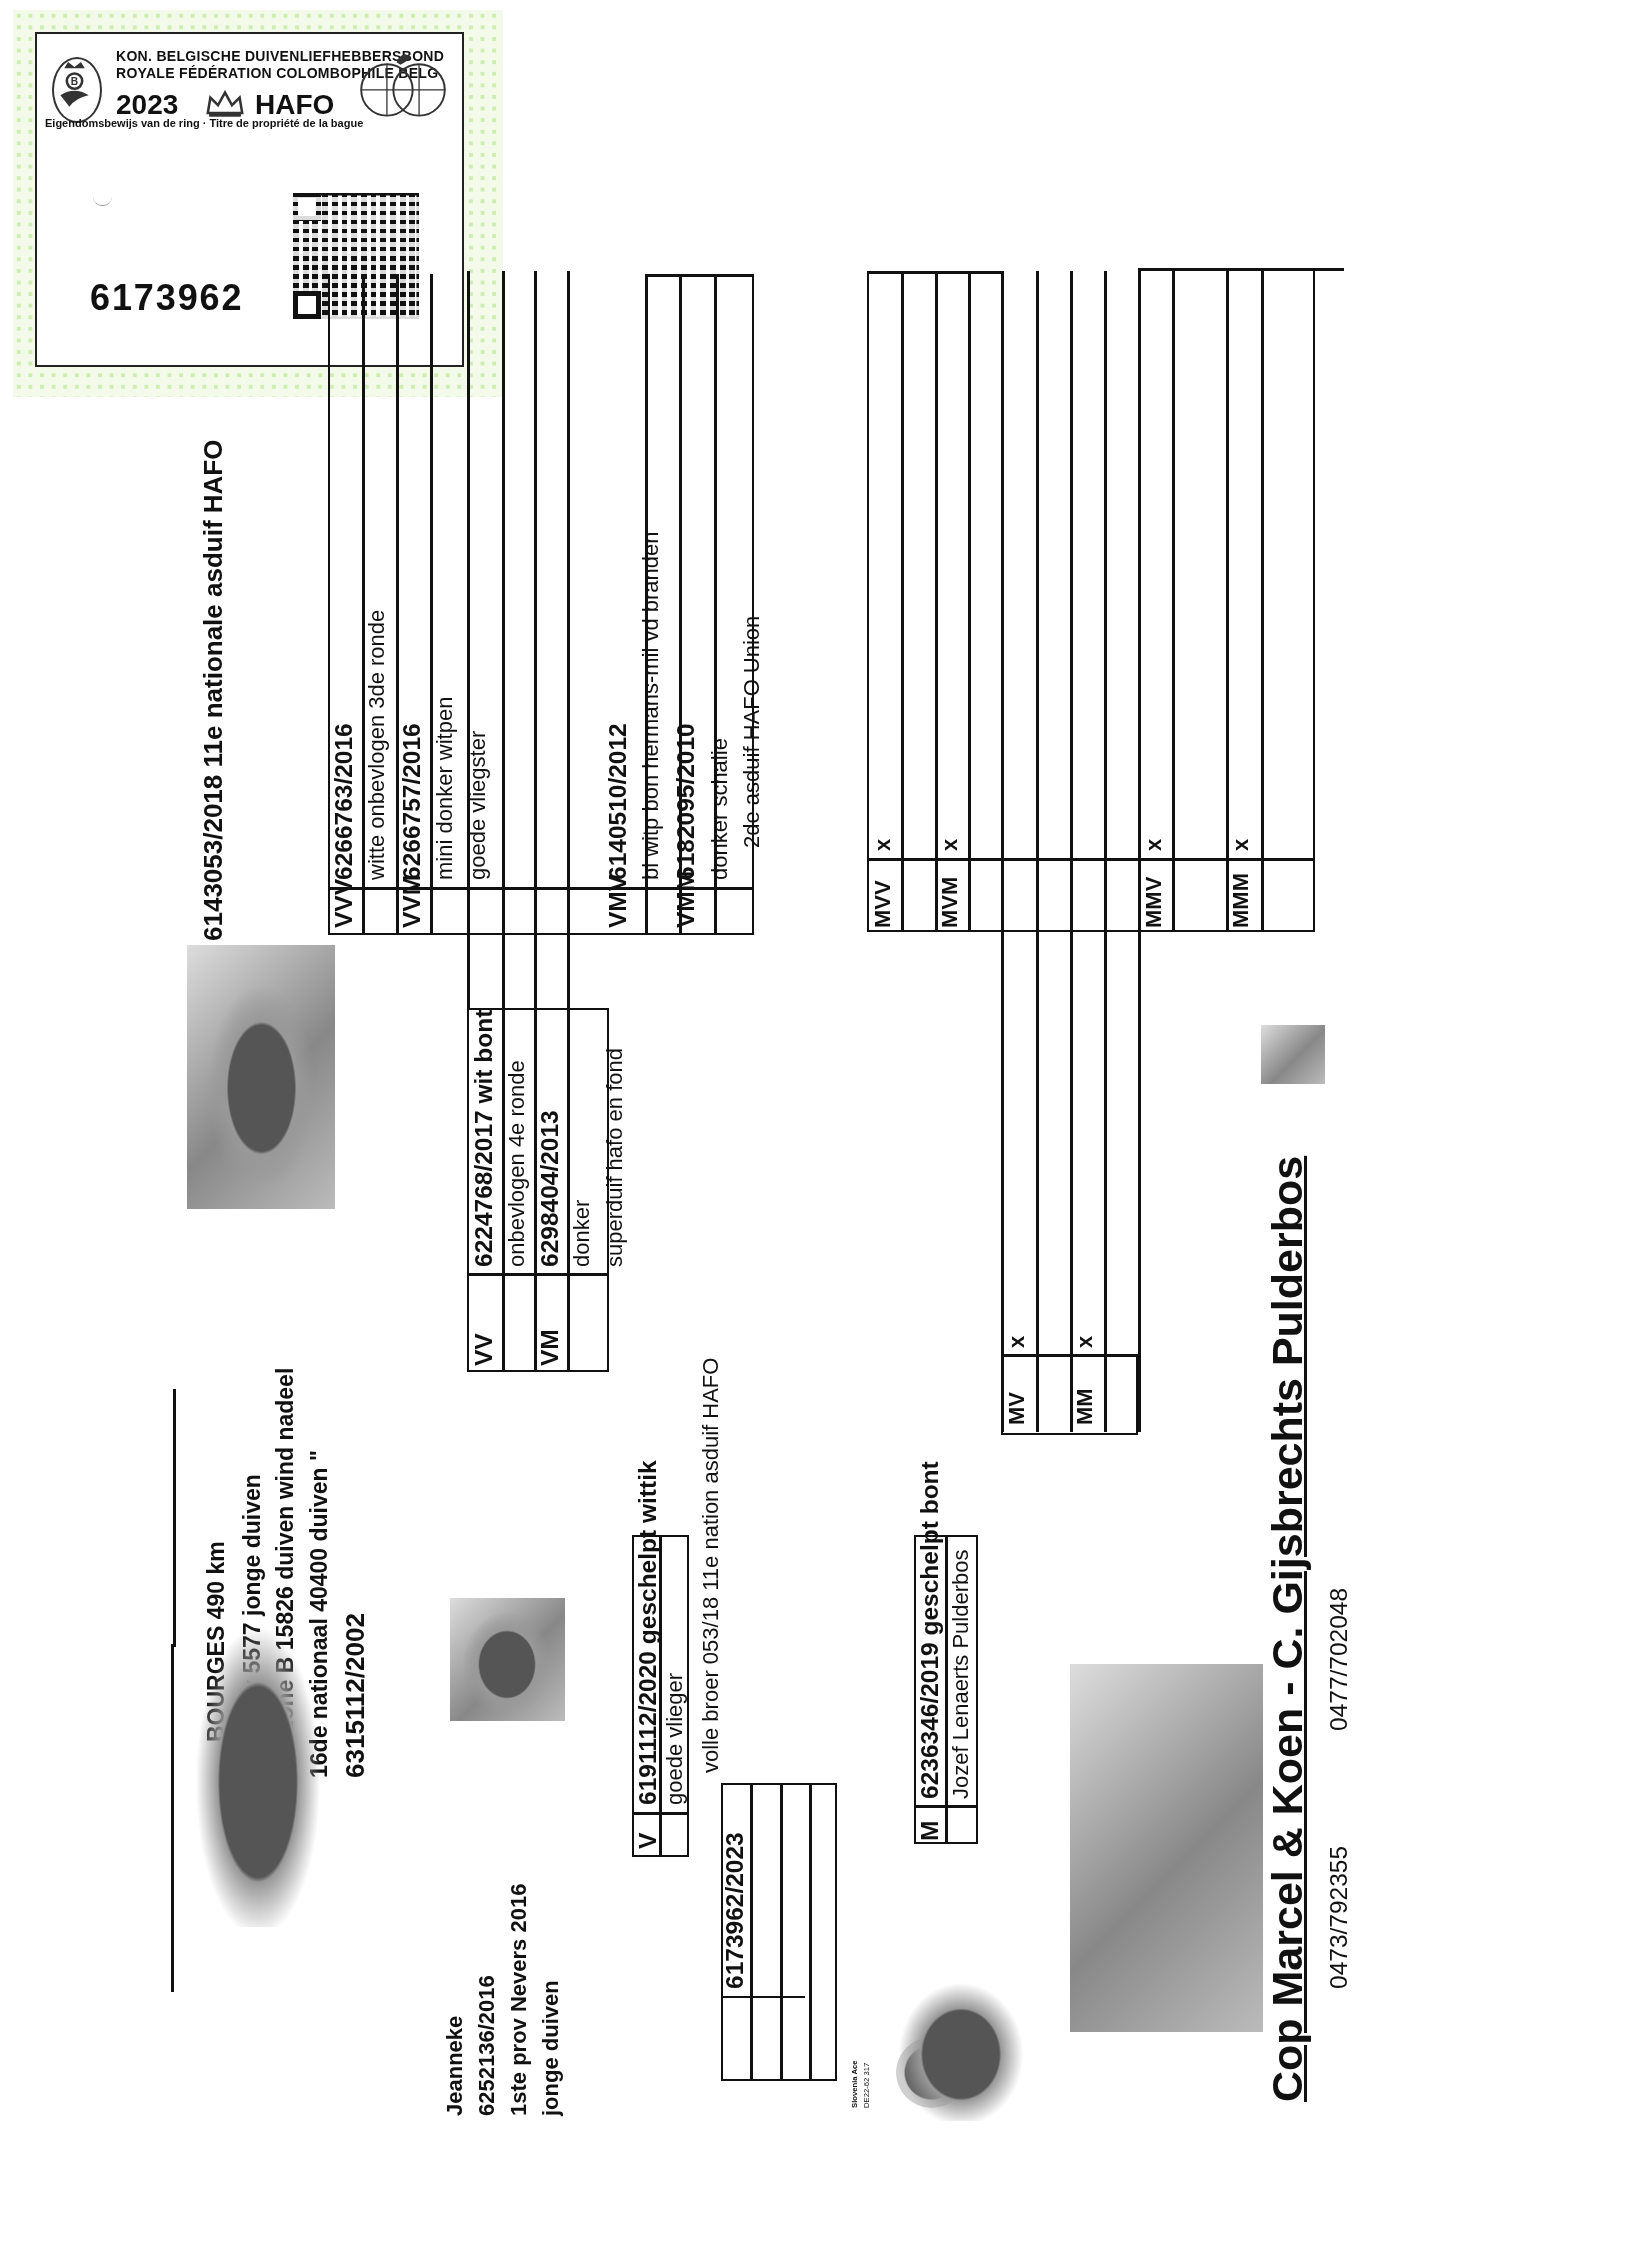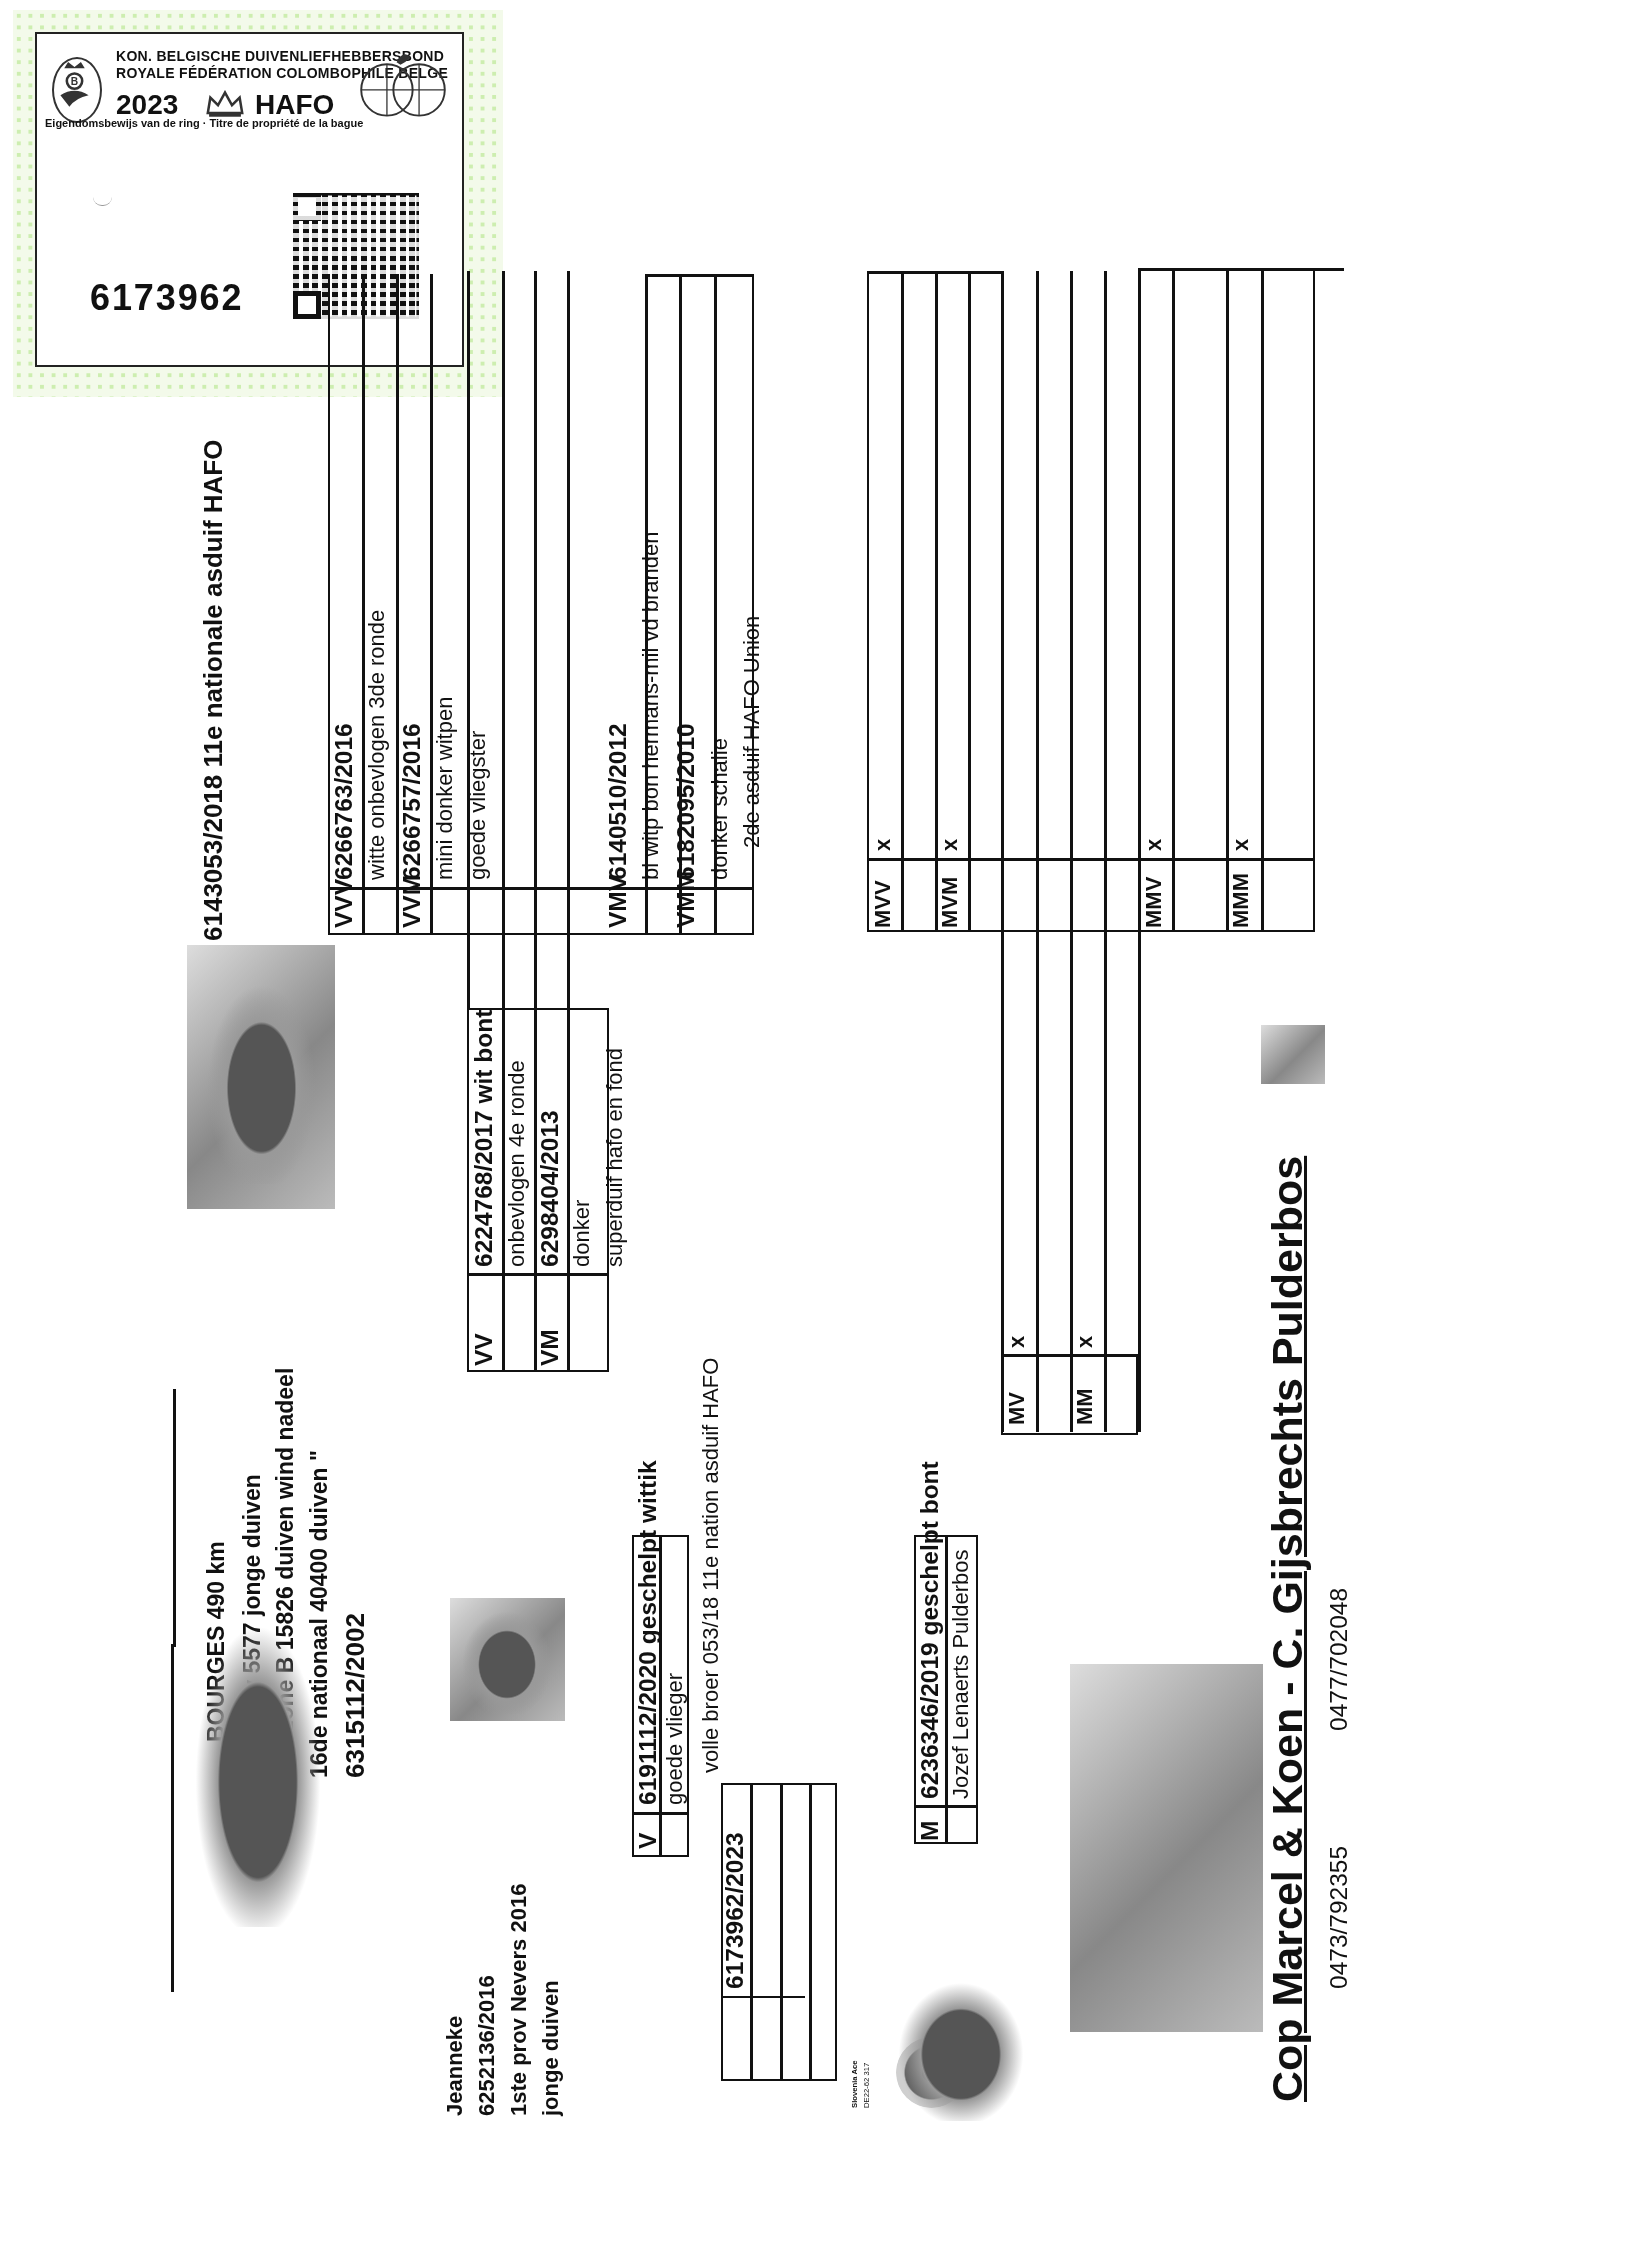--- a/index.html
+++ b/index.html
@@ -59,21 +59,21 @@
 <div class="abs ring-card"></div>
 <div class="abs emblem" style="left:52px;top:57px;width:46px;height:62px;">
   <svg width="41" height="57" viewBox="0 0 64 88" style="margin:0 0 0 0">
     <path d="M16 14 L22 4 L32 12 L42 4 L48 14 Z" fill="#333"></path>
     <circle cx="32" cy="34" r="12" fill="none" stroke="#333" stroke-width="4"></circle>
     <text x="26" y="40" font-size="16" font-weight="bold" fill="#333" font-family="Liberation Sans, sans-serif">B</text>
     <path d="M10 56 Q32 42 54 56 Q34 60 24 74 Z" fill="#333"></path>
   </svg>
 </div>
 <div class="abs ring-fed1">KON. BELGISCHE DUIVENLIEFHEBBERSBOND</div>
-<div class="abs ring-fed2">ROYALE FÉDÉRATION COLOMBOPHILE BELGE</div>
+<div class="abs ring-fed2">ROYALE FÉDÉRATION COLOMBOPHILE BELG</div>
 <div class="abs ring-year">2023</div>
 <div class="abs" style="left:205px;top:90px;width:40px;height:28px;">
   <svg width="40" height="28" viewBox="0 0 62 44">
       <path d="M4 36 L8 12 L20 24 L31 4 L42 24 L54 12 L58 36 Z" fill="none" stroke="#333" stroke-width="4"></path>
       <rect x="6" y="36" width="50" height="6" fill="#333"></rect>
     </svg>
 </div>
 <div class="abs ring-country">HAFO</div>
 <div class="abs" style="left:358px;top:48px;width:90px;height:71px;">
   <svg width="90" height="71" viewBox="0 0 140 110">

